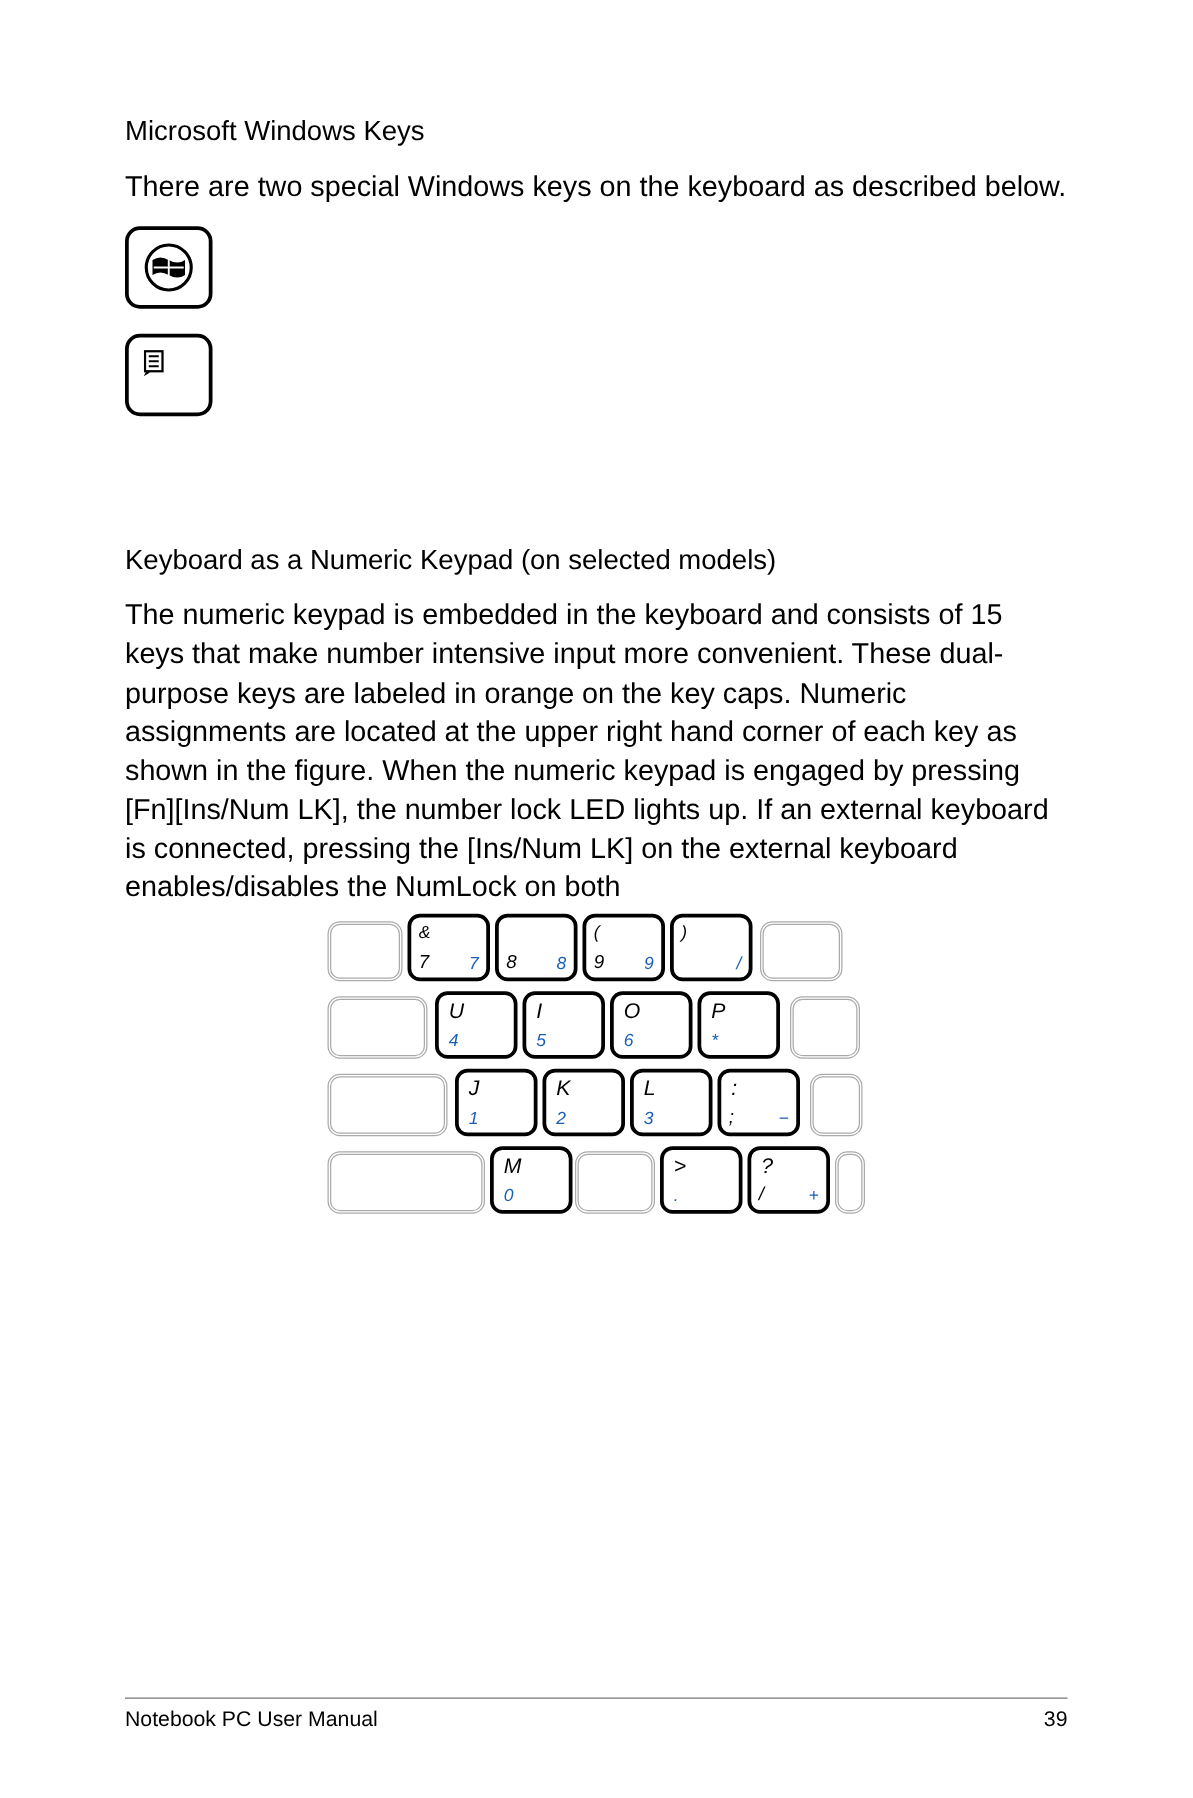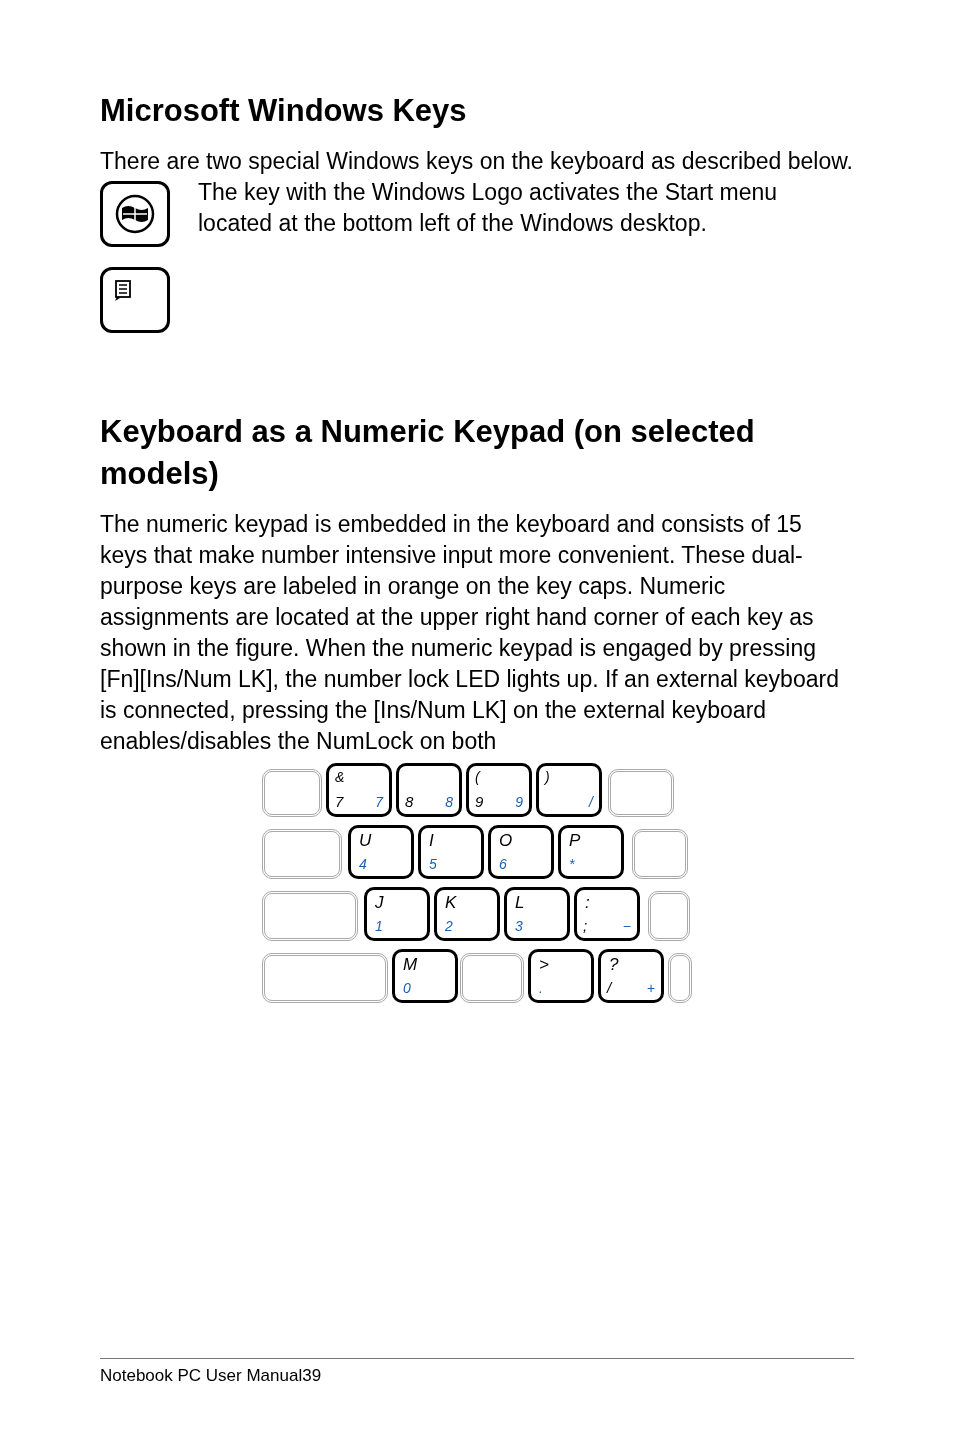--- a/index.html
+++ b/index.html
@@ -7,63 +7,64 @@
   body {
     font-family: "Segoe UI", "Helvetica Neue", Arial, sans-serif;
     color: #000;
     background: #fff;
     padding: 90px 100px 60px 100px;
     position: relative;
     font-size: 23px;
     line-height: 1.35;
   }
   h2 {
-    font-size: 31px;
-    font-weight: 700;
+    font-size: 22px;
+    font-weight: 400;
     margin-bottom: 14px;
   }
   .intro {
-    margin-bottom: 0;
+    margin-bottom: 12px;
   }
   .icon-row {
     display: flex;
     align-items: flex-start;
     margin-bottom: 16px;
   }
   .keycap {
     width: 70px;
     height: 66px;
     border: 3px solid #000;
     border-radius: 12px;
     flex: 0 0 70px;
     display: flex;
     align-items: center;
     justify-content: center;
     margin-right: 28px;
     margin-top: 4px;
   }
   .icon-row .desc { flex: 1; }
-  .section2 { margin-top: 78px; }
+  .section2 { margin-top: 100px; }
   .sec2-body { margin-top: 10px; }
   .bold { font-weight: 400; }
   .columns {
     display: flex;
     align-items: flex-start;
   }
   .col-text { flex: 0 0 290px; padding-right: 16px; }
   .col-img { flex: 1; display:flex; justify-content:center; padding-top:6px;}
   .footer {
     position: absolute;
     bottom: 50px;
     left: 100px;
     right: 100px;
     border-top: 1px solid #777;
     padding-top: 6px;
     font-size: 17px;
     display: flex;
+    justify-content: space-between;
   }
   
   .keypad {
     position: relative;
     width: 430px;
     height: 260px;
   }
   .bg-key {
     position: absolute;
     border: 3px double #aaa;
@@ -92,21 +93,20 @@
 
 <div class="icon-row">
   <div class="keycap">
     <svg width="40" height="40" viewBox="0 0 40 40">
       <circle cx="20" cy="20" r="18" fill="none" stroke="#000" stroke-width="2.5"></circle>
       <path d="M7 14 Q13 10 20 14 Q27 18 33 14 L33 26 Q27 30 20 26 Q13 22 7 26 Z" fill="#000"></path>
       <line x1="20" y1="12" x2="20" y2="28" stroke="#fff" stroke-width="1.5"></line>
       <line x1="8" y1="20" x2="32" y2="20" stroke="#fff" stroke-width="1.5"></line>
     </svg>
   </div>
-  <div class="desc">The key with the Windows Logo activates the Start menu located at the bottom left of the Windows desktop.</div>
 </div>
 
 <div class="icon-row">
   <div class="keycap" style="align-items:flex-start;justify-content:flex-start;padding:10px 0 0 12px;">
     <svg width="20" height="22" viewBox="0 0 20 22">
       <rect x="1" y="1" width="14" height="16" fill="none" stroke="#000" stroke-width="1.8"></rect>
       <line x1="4" y1="5" x2="12" y2="5" stroke="#000" stroke-width="1.5"></line>
       <line x1="4" y1="9" x2="12" y2="9" stroke="#000" stroke-width="1.5"></line>
       <line x1="4" y1="13" x2="12" y2="13" stroke="#000" stroke-width="1.5"></line>
       <path d="M2 17 L0 21 L5 18 Z" fill="#000"></path>

